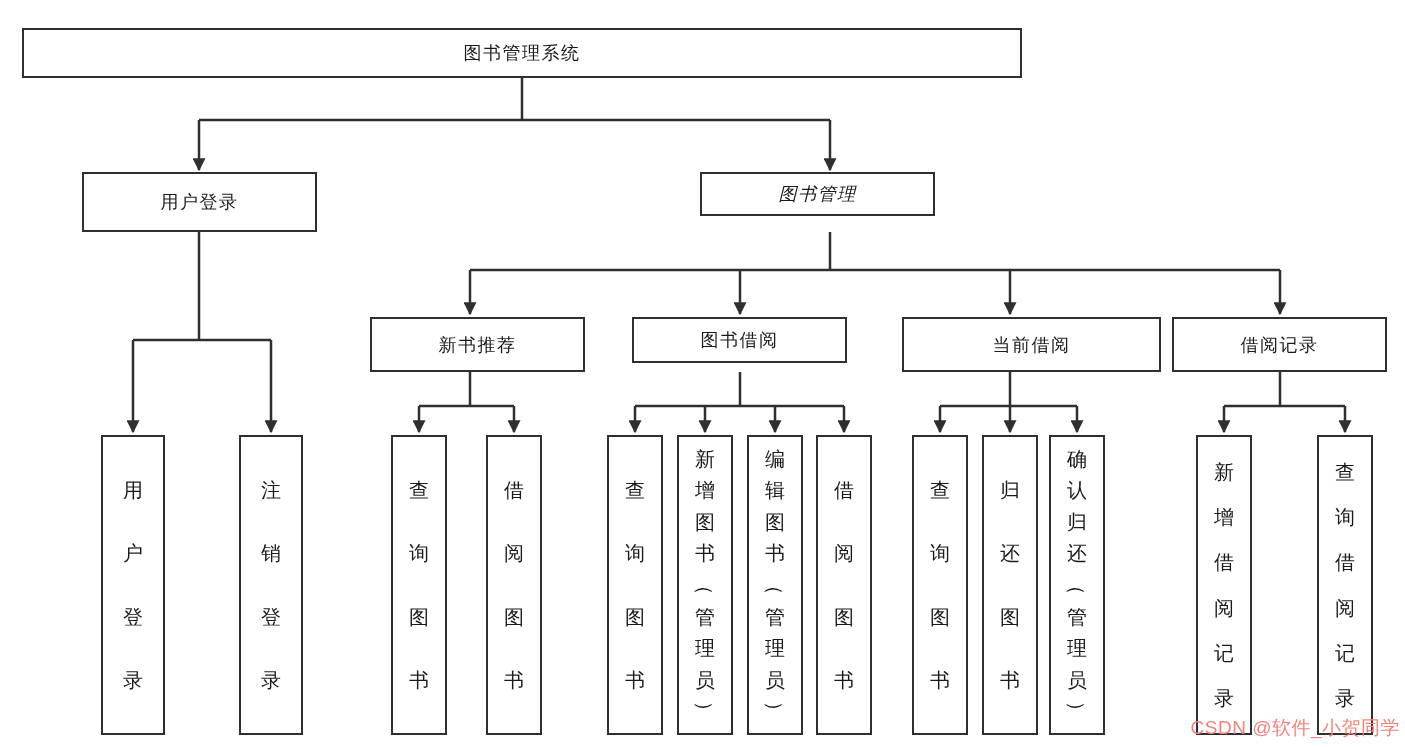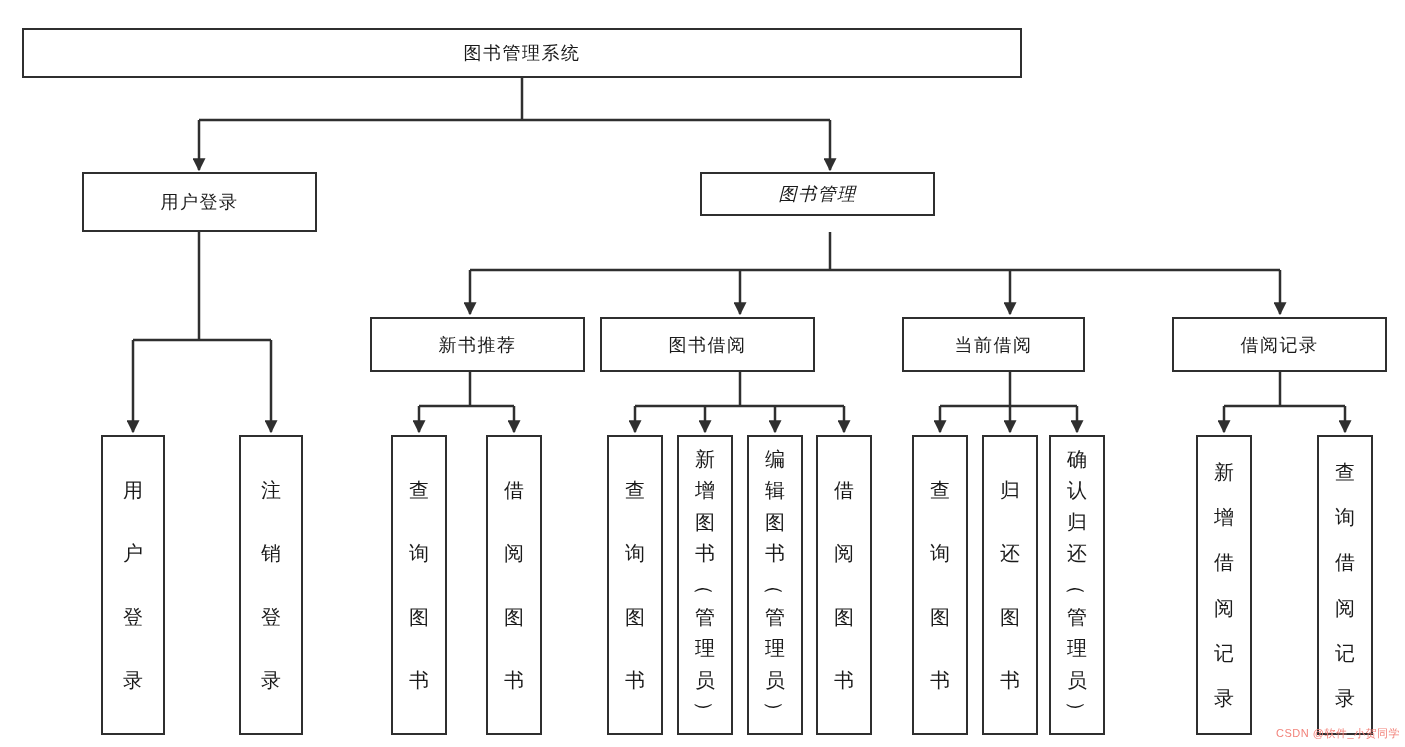--- a/index.html
+++ b/index.html
@@ -16,30 +16,30 @@
     border:2.5px solid var(--box_border,#2f2f2f);
   }
   .hbox{display:flex;align-items:center;justify-content:center;font-size:18px;letter-spacing:1.5px;}
   .vlabel{
     display:flex;flex-direction:column;align-items:center;justify-content:space-evenly;
     width:100%;height:100%;font-size:20px;
   }
   .vlabel span{display:block;line-height:1;}
   .vlabel span.rot{transform:rotate(90deg);}
   #watermark{
-    position:absolute;right:5px;bottom:6px;font-size:11px;letter-spacing:.5px;
+    position:absolute;right:5px;bottom:6px;font-size:19px;letter-spacing:.5px;
     color:var(--watermark,#f2837b);
   }
   
   .n-root{left:22px;top:15px;width:1000px;height:50px;margin-top:13px;}
   .n-l2a{left:82px;top:172px;width:235px;height:60px;}
   .n-l2b{left:700px;top:172px;width:235px;height:44px;font-style:italic;}
   .n-l3a{left:362px;top:317px;width:215px;height:55px;margin-left:8px;}
-  .n-l3b{left:600px;top:317px;width:215px;height:55px;}
-  .n-l3c{left:902px;top:317px;width:183px;height:55px;}
+  .n-l3b{left:632px;top:317px;width:215px;height:46px;}
+  .n-l3c{left:902px;top:317px;width:259px;height:55px;}
   .n-l3d{left:1172px;top:317px;width:215px;height:55px;justify-content:center;}
   .vtop{top:435px;height:300px;}
   .v1{left:101px;width:64px;}
   .v2{left:239px;width:64px;}
   .v3{left:391px;width:56px;}
   .v4{left:486px;width:56px;}
   .v5{left:607px;width:56px;}
   .v6{left:677px;width:56px;}
   .v7{left:747px;width:56px;}
   .v8{left:816px;width:56px;}

